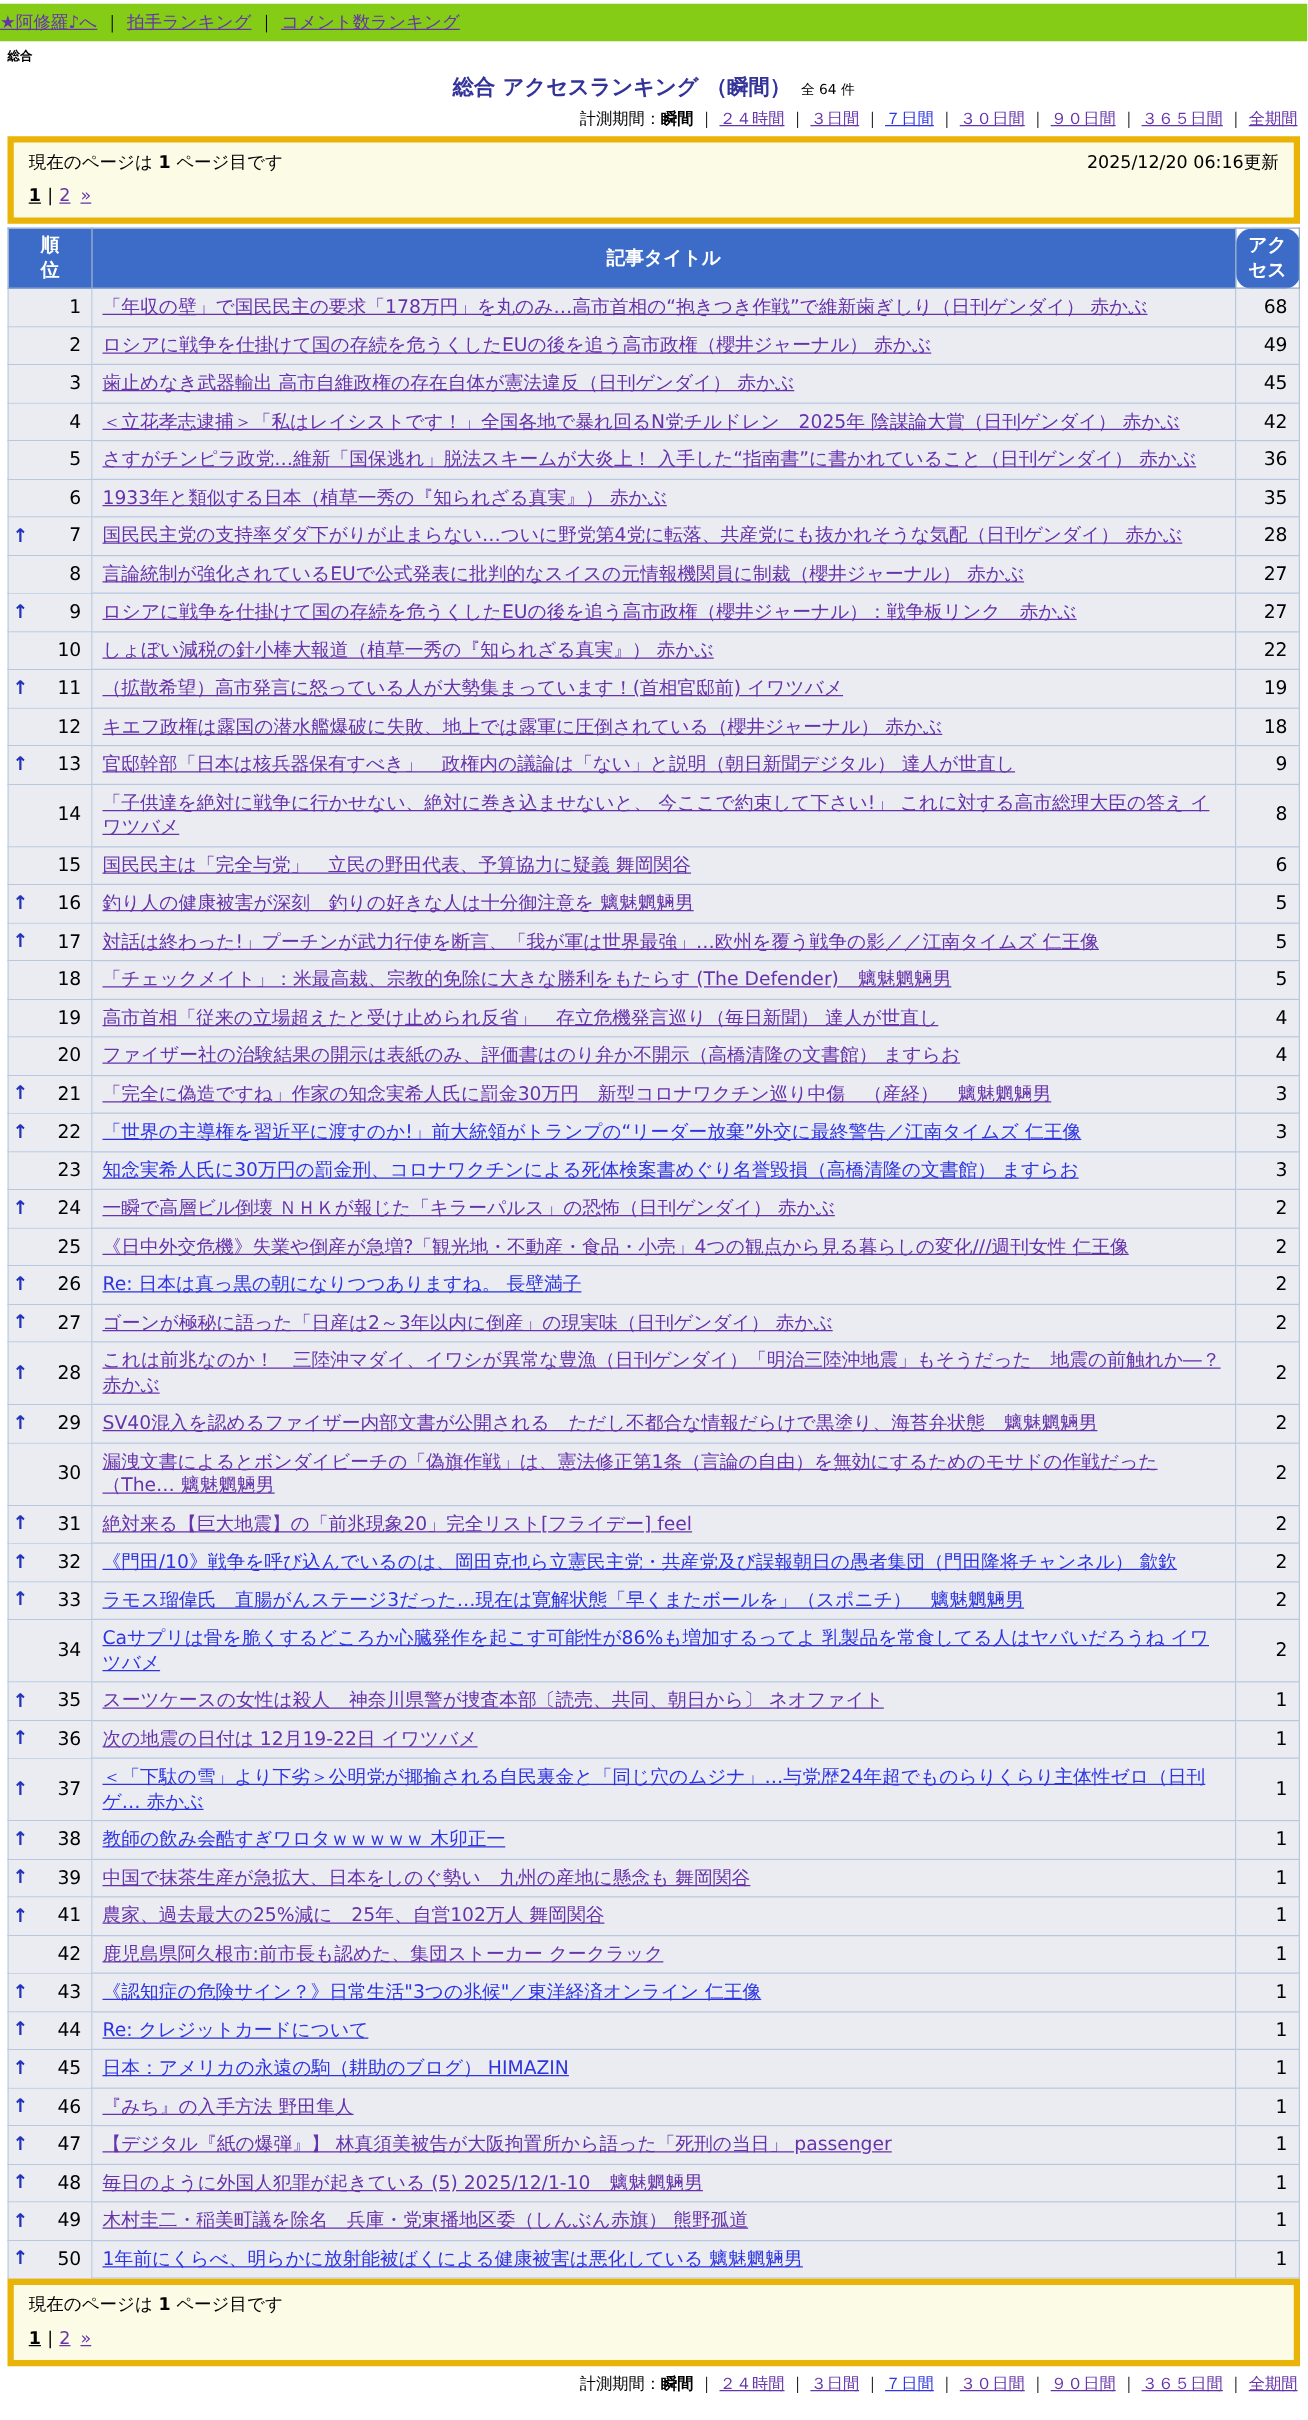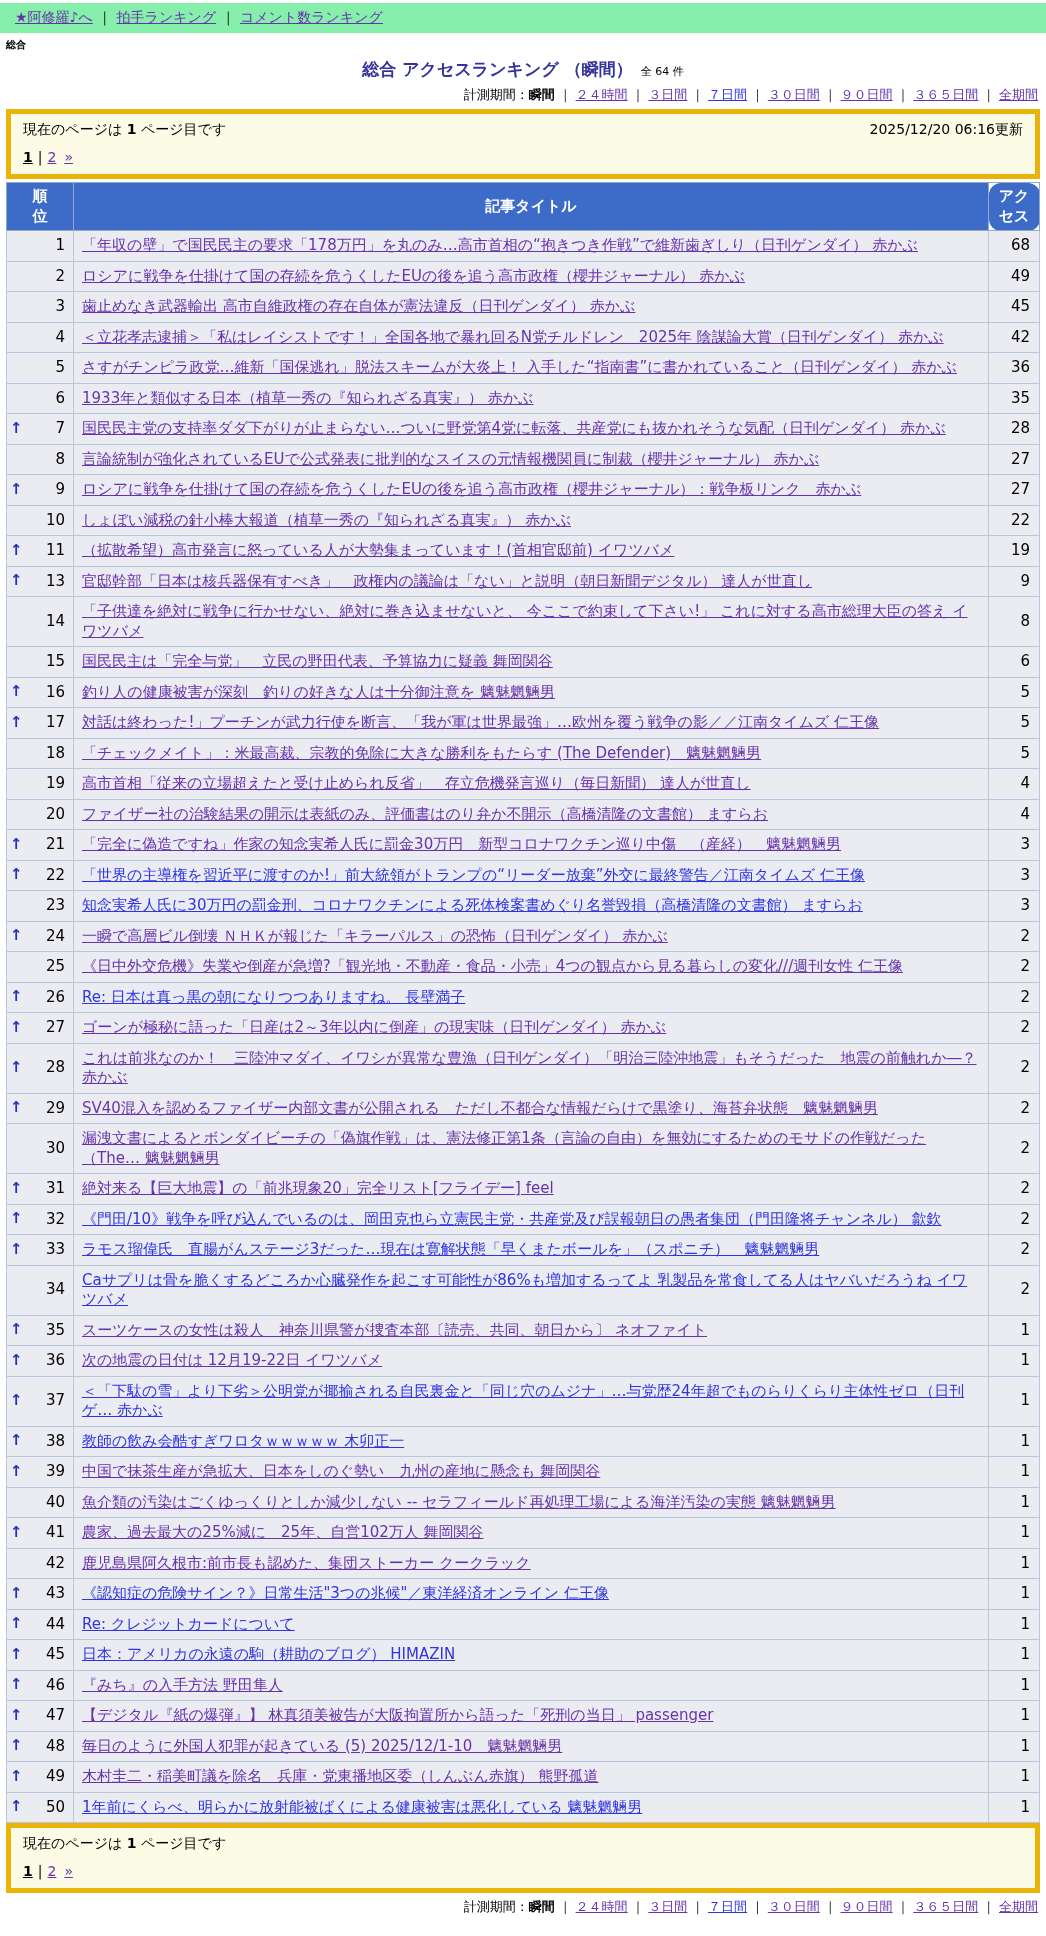--- a/index.html
+++ b/index.html
@@ -7,23 +7,23 @@
     width:1046px;
     font-family:"DejaVu Sans","Liberation Sans",sans-serif;
     color:#000;
     -webkit-font-smoothing:antialiased;
   }
   a { text-decoration:underline; cursor:pointer; }
   a.visited { color:#6633aa; }
   a.unvisited { color:#2e35e0; }
 
   .topbar {
-    background:#86efac;
+    background:#84cc16;
     margin-top:3px;
-    padding:6px 15px;
+    padding:6px 0;
     font-size:14px;
   }
   .topbar .sep { color:#000; margin:0 5px; }
 
   .section-label { font-size:10px; font-weight:bold; margin:5px 0 0 6px; }
 
   .page-title-wrap { text-align:center; margin:6px 0 2px; }
   .page-title { font-size:17px; font-weight:bold; color:#333399; }
   .count-note { font-size:11px; margin-left:8px; color:#000; font-weight:normal; }
 
@@ -166,20 +166,25 @@
         <td class="rank"><span>10</span></td>
         <td class="title-cell"><a class="visited">しょぼい減税の針小棒大報道（植草一秀の『知られざる真実』） 赤かぶ</a></td>
         <td class="access">22</td>
       </tr>
       <tr>
         <td class="rank"><span class="up-arrow">↑</span><span>11</span></td>
         <td class="title-cell"><a class="visited">（拡散希望）高市発言に怒っている人が大勢集まっています！(首相官邸前) イワツバメ</a></td>
         <td class="access">19</td>
       </tr>
       <tr>
+        <td class="rank"><span>12</span></td>
+        <td class="title-cell"><a class="visited">キエフ政権は露国の潜水艦爆破に失敗、地上では露軍に圧倒されている（櫻井ジャーナル） 赤かぶ</a></td>
+        <td class="access">18</td>
+      </tr>
+      <tr>
         <td class="rank"><span class="up-arrow">↑</span><span>13</span></td>
         <td class="title-cell"><a class="visited">官邸幹部「日本は核兵器保有すべき」　政権内の議論は「ない」と説明（朝日新聞デジタル） 達人が世直し</a></td>
         <td class="access">9</td>
       </tr>
       <tr>
         <td class="rank"><span>14</span></td>
         <td class="title-cell"><a class="visited">「子供達を絶対に戦争に行かせない、絶対に巻き込ませないと、 今ここで約束して下さい!」 これに対する高市総理大臣の答え イワツバメ</a></td>
         <td class="access">8</td>
       </tr>
       <tr>
@@ -298,25 +303,20 @@
         <td class="access">1</td>
       </tr>
       <tr>
         <td class="rank"><span class="up-arrow">↑</span><span>38</span></td>
         <td class="title-cell"><a class="unvisited">教師の飲み会酷すぎワロタｗｗｗｗｗ 木卯正一</a></td>
         <td class="access">1</td>
       </tr>
       <tr>
         <td class="rank"><span class="up-arrow">↑</span><span>39</span></td>
         <td class="title-cell"><a class="visited">中国で抹茶生産が急拡大、日本をしのぐ勢い　九州の産地に懸念も 舞岡関谷</a></td>
-        <td class="access">1</td>
-      </tr>
-      <tr>
-        <td class="rank"><span>40</span></td>
-        <td class="title-cell"><a class="visited">魚介類の汚染はごくゆっくりとしか減少しない -- セラフィールド再処理工場による海洋汚染の実態 魑魅魍魎男</a></td>
         <td class="access">1</td>
       </tr>
       <tr>
         <td class="rank"><span class="up-arrow">↑</span><span>41</span></td>
         <td class="title-cell"><a class="visited">農家、過去最大の25%減に　25年、自営102万人 舞岡関谷</a></td>
         <td class="access">1</td>
       </tr>
       <tr>
         <td class="rank"><span>42</span></td>
         <td class="title-cell"><a class="visited">鹿児島県阿久根市:前市長も認めた、集団ストーカー クークラック</a></td>

